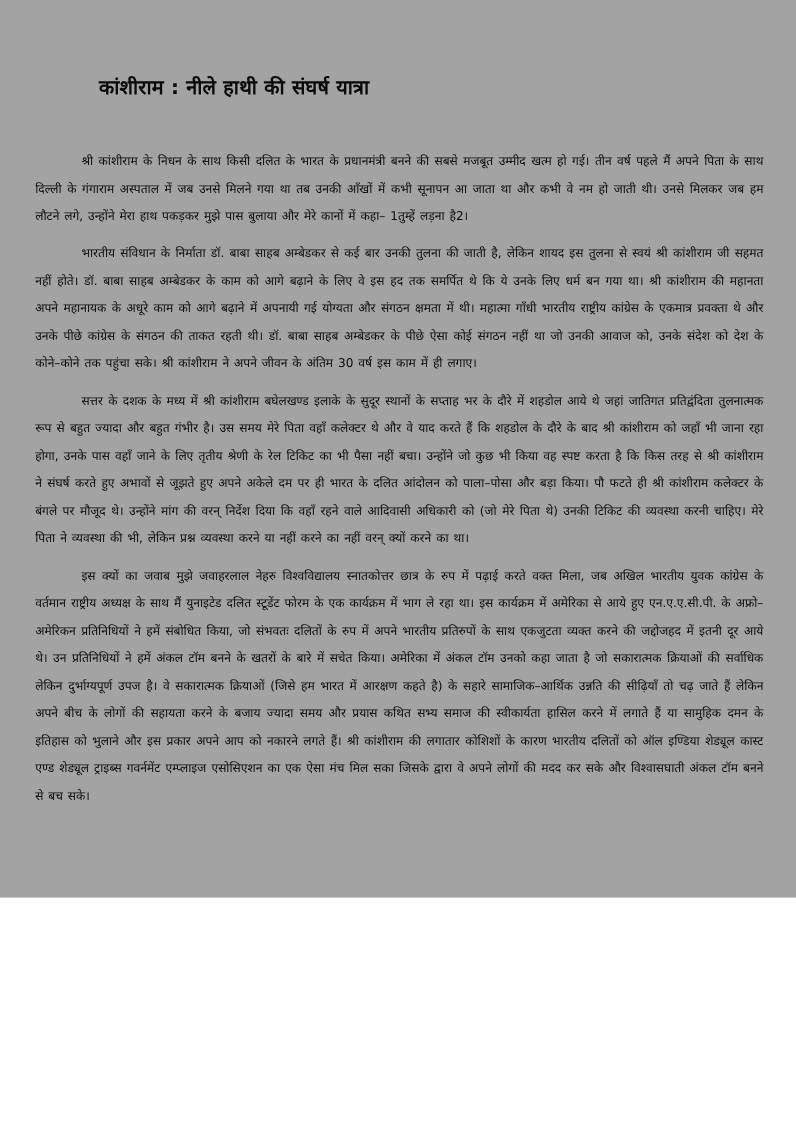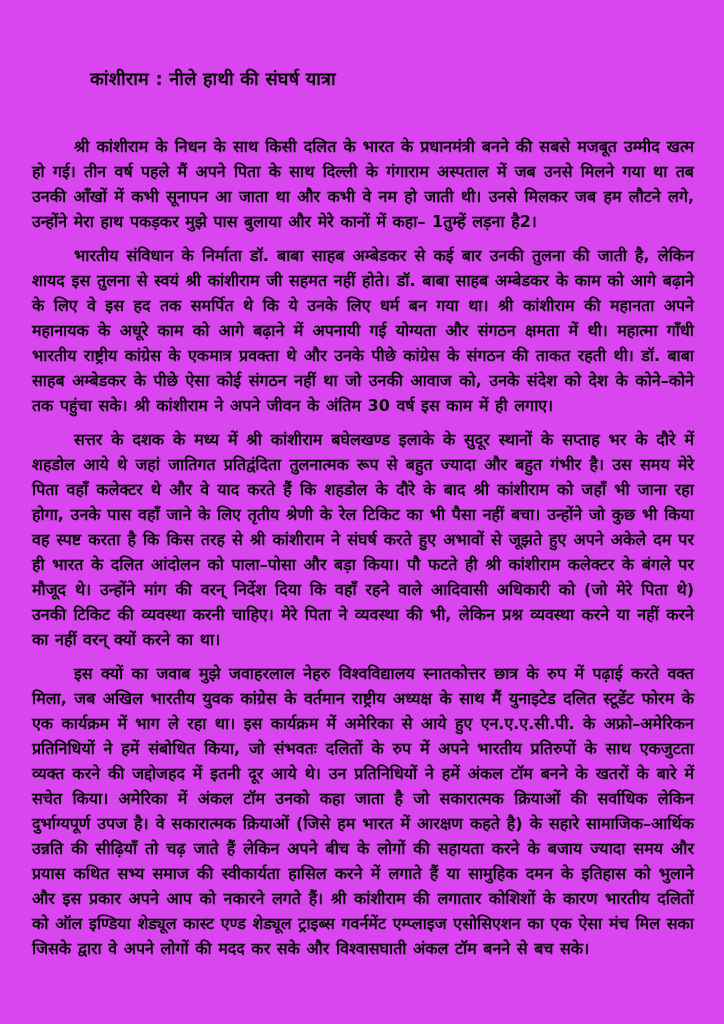--- a/index.html
+++ b/index.html
@@ -10,33 +10,33 @@
   body {
     width: 724px;
     height: 1024px;
     overflow: hidden;
     font-family: "DejaVu Sans", "Liberation Sans", sans-serif;
     color: #0a0a0a;
   }
   .page {
     box-sizing: border-box;
     width: 724px;
-    height: 1024px;
+    height: 816px;
     padding: 66px 30px 40px 32px;
-    background: #d946ef;
+    background: #a3a3a3;
   }
   .doc-title {
     font-size: 18px;
     font-weight: 700;
     margin: 0 0 44px 58px;
     letter-spacing: 0.2px;
   }
   .doc-paragraph {
-    font-size: 16px;
-    font-weight: 700;
+    font-size: 11px;
+    font-weight: 400;
     line-height: 25px;
     text-align: justify;
     text-indent: 42px;
     margin: 0 0 9px 0;
     word-spacing: 1px;
   }
 </style>
 </head>
 <body>
 

